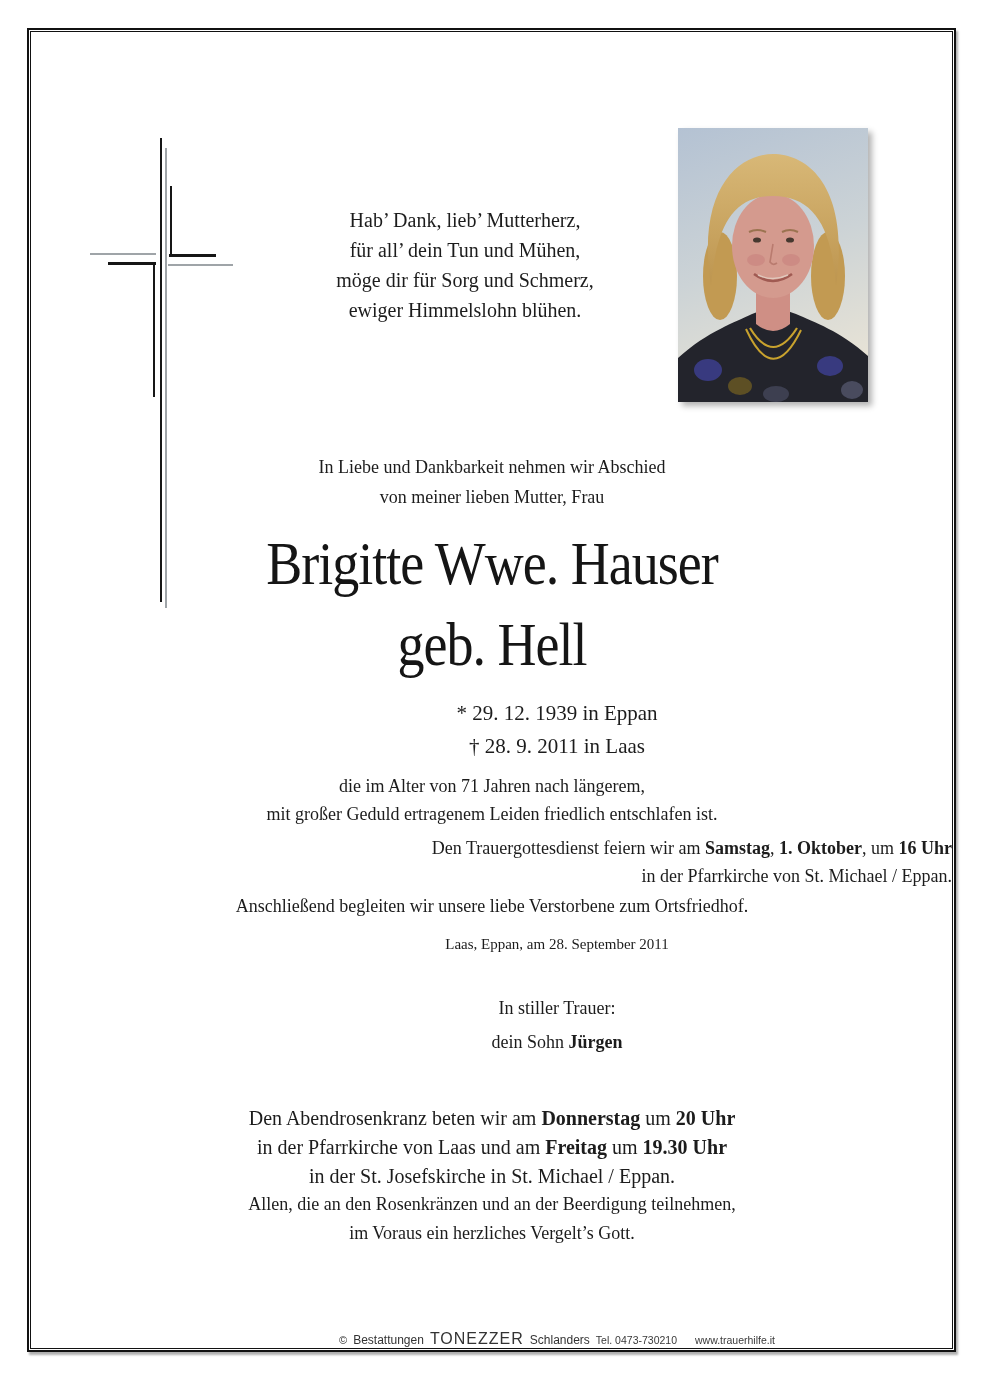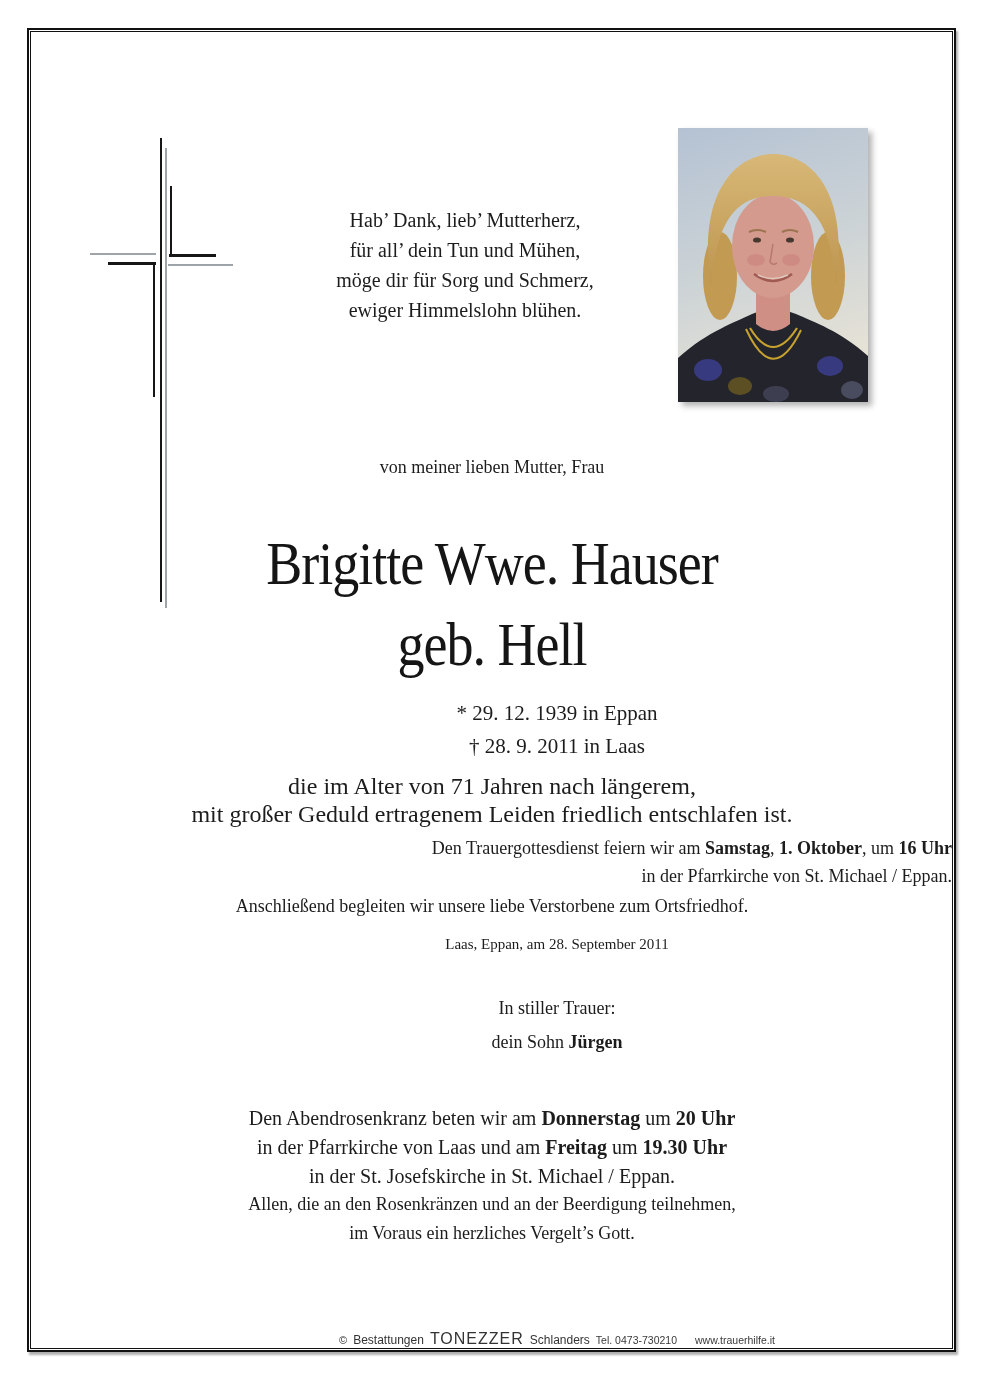--- a/index.html
+++ b/index.html
@@ -35,21 +35,21 @@
   .t { position:absolute; text-align:center; }
   .pos-poem { left:32px;  width:834px;padding-left:32px; }   
   .pos-main { left:32px;  width:920px; }   
   .pos-right{ left:132px; width:850px; }   
 
   .poem      { top:205px;  font-size:20px; line-height:30px; }
   .intro     { top:452px;  font-size:18px; line-height:30px; }
   .name      { top:524px;  font-size:54px; line-height:72px; letter-spacing:-1px;
                transform:scaleY(1.12); transform-origin:50% 0; color:#151515; }
   .dates     { top:697px;  font-size:21px; line-height:33px; }
-  .obit      { top:772px;  font-size:24px; line-height:28px; }
+  .obit      { top:772px;  font-size:18px; line-height:28px; }
   .service   { top:834px;  font-size:18px; line-height:28px;text-align:right; }
   .procession{ top:892px;  font-size:18px; line-height:28px; }
   .dateline  { top:936px;  font-size:15px; }
   .mourning  { top:998px;  font-size:18px; }
   .mourner   { top:1032px; font-size:18px; }
   .rosary    { top:1104px; font-size:20px; line-height:29px; }
   .thanks    { top:1190px; font-size:18px; line-height:29px; }
   b { font-weight:bold; }
 
   
@@ -132,20 +132,21 @@
   </div>
 
   <div class="t pos-poem poem">
     <div>Hab’ Dank, lieb’ Mutterherz,</div>
     <div>für all’ dein Tun und Mühen,</div>
     <div>möge dir für Sorg und Schmerz,</div>
     <div>ewiger Himmelslohn blühen.</div>
   </div>
 
   <div class="t pos-main intro">
+    <div>In Liebe und Dankbarkeit nehmen wir Abschied</div>
     <div>von meiner lieben Mutter, Frau</div>
   </div>
 
   <div class="t pos-main name">
     <div>Brigitte Wwe. Hauser</div>
     <div>geb. Hell</div>
   </div>
 
   <div class="t pos-right dates">
     <div>* 29. 12. 1939 in Eppan</div>

